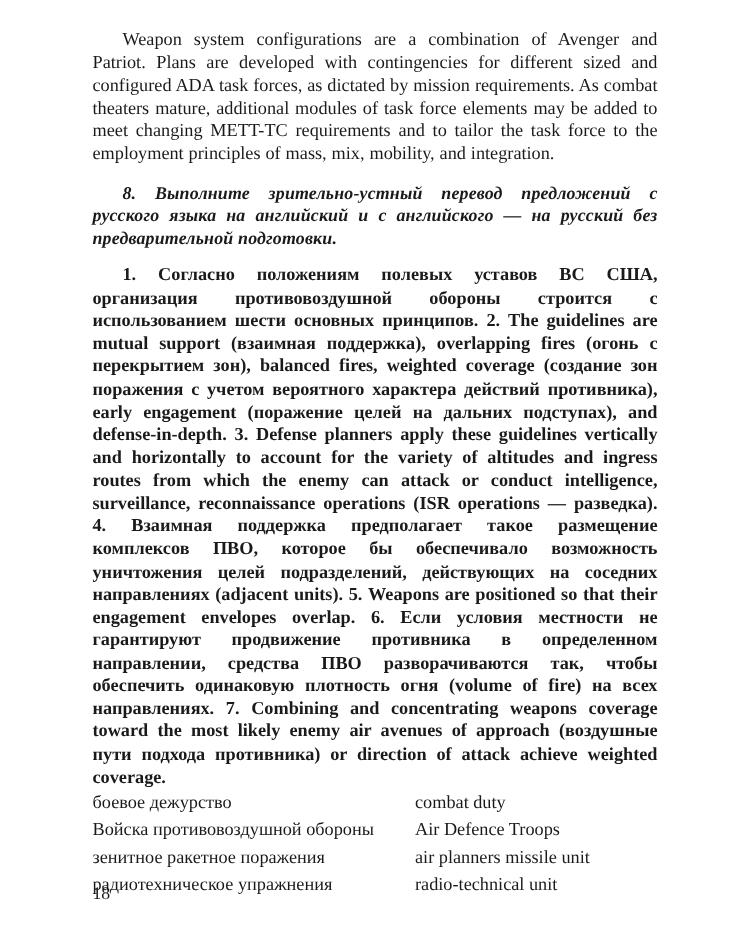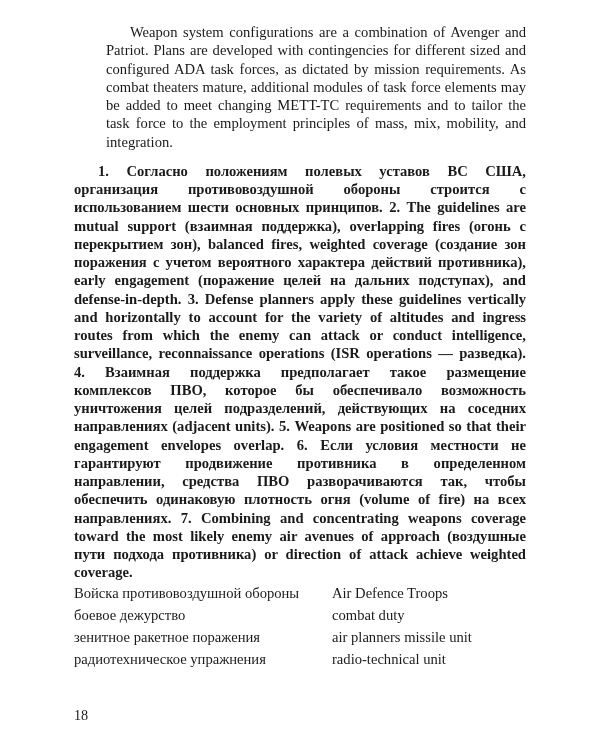--- a/index.html
+++ b/index.html
@@ -26,21 +26,20 @@
     font-size: 14.6px;
     line-height: 18.25px;
     text-align: justify;
     text-indent: 24px;
     margin: 0;
     hyphens: manual;
     word-spacing: 0.02em;
   }
   .para-top {
     padding-top: 23px;
-    margin-left: 32px;
   }
   .heading {
     font-size: 14.3px;
     line-height: 18.25px;
     font-weight: bold;
     font-style: italic;
     text-align: justify;
     text-indent: 24px;
     margin: 0;
     letter-spacing: 0.01em;
@@ -80,33 +79,34 @@
     line-height: 18px;
   }
 </style>
 </head>
 <body>
 
 <div class="page">
 
   <p class="para para-top">Weapon system configurations are a combination of Avenger and Patriot. Plans are developed with contingencies for different sized and configured ADA task forces, as dictated by mission requirements. As combat theaters mature, additional modules of task force elements may be added to meet changing METT-TC requirements and to tailor the task force to the employment principles of mass, mix, mobility, and integration.</p>
 
+  <p class="heading heading-8">8. Выполните зрительно-устный перевод предложений с русского языка на английский и с английского — на русский без предварительной подготовки.</p>
 
   <p class="para body-main">1. Согласно положениям полевых уставов ВС США, организация противовоздушной обороны строится с использованием шести основных принципов. 2. The guidelines are mutual support (взаимная поддержка), overlapping fires (огонь с перекрытием зон), balanced fires, weighted coverage (создание зон поражения с учетом вероятного характера действий противника), early engagement (поражение целей на дальних подступах), and defense-in-depth. 3. Defense planners apply these guidelines vertically and horizontally to account for the variety of altitudes and ingress routes from which the enemy can attack or conduct intelligence, surveillance, reconnaissance operations (ISR operations — разведка). 4. Взаимная поддержка предполагает такое размещение комплексов ПВО, которое бы обеспечивало возможность уничтожения целей подразделений, действующих на соседних направлениях (adjacent units). 5. Weapons are positioned so that their engagement envelopes overlap. 6. Если условия местности не гарантируют продвижение противника в определенном направлении, средства ПВО разворачиваются так, чтобы обеспечить одинаковую плотность огня (volume of fire) на всех направлениях. 7. Combining and concentrating weapons coverage toward the most likely enemy air avenues of approach (воздушные пути подхода противника) or direction of attack achieve weighted coverage.</p>
 
 
   <table class="glossary">
     <tbody>
       <tr>
+        <td class="col-ru">боевое дежурство</td>
+        <td class="col-en">combat duty</td>
+      </tr>
+      <tr>
         <td class="col-ru">Войска противовоздушной обороны</td>
         <td class="col-en">Air Defence Troops</td>
-      </tr>
-      <tr>
-        <td class="col-ru">боевое дежурство</td>
-        <td class="col-en">combat duty</td>
       </tr>
       <tr>
         <td class="col-ru">зенитное ракетное поражения</td>
         <td class="col-en">air planners missile unit</td>
       </tr>
       <tr>
         <td class="col-ru">радиотехническое упражнения</td>
         <td class="col-en">radio-technical unit</td>
       </tr>
     </tbody>

